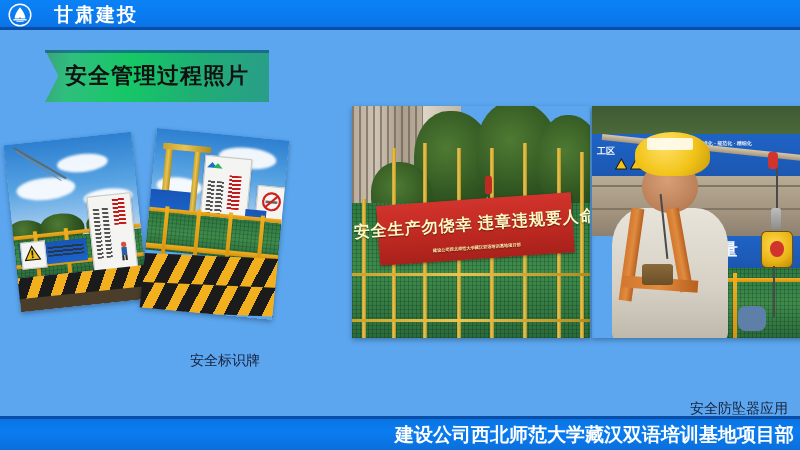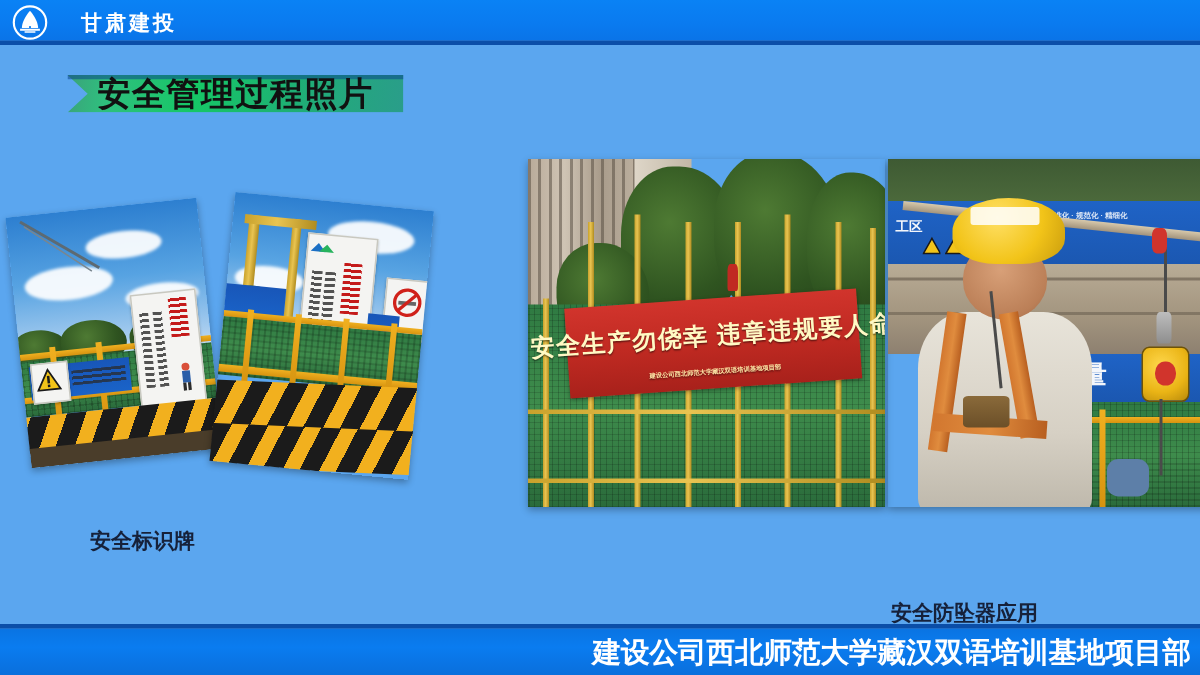--- a/index.html
+++ b/index.html
@@ -26,33 +26,33 @@
     box-sizing: border-box;
   }
   #brand-logo {
     position: absolute;
     left: 8px; top: 3px;
     width: 24px; height: 24px;
   }
   #brand-title {
     position: absolute;
     left: 54px; top: 2px;
-    font-size: 14px;
+    font-size: 19px;
     font-weight: bold;
     color: #ffffff;
     letter-spacing: 2px;
     line-height: 26px;
     white-space: nowrap;
   }
 
   
   #section-banner {
     position: absolute;
     left: 45px; top: 50px;
-    width: 224px; height: 25px; text-decoration: underline;
+    width: 224px; height: 52px; text-decoration: underline;
   }
   #section-banner .ribbon-shape {
     position: absolute;
     inset: 0;
     background: linear-gradient(100deg, #3ba17a 0%, #2fbf7e 12%, #16c766 38%, #1fae75 68%, #2a9d8a 100%);
     clip-path: polygon(0% 0%, 100% 0%, 100% 100%, 0% 100%, 6% 50%);
     box-shadow: 0 2px 3px rgba(0,0,0,0.25);
   }
   #section-banner .ribbon-edge {
     position: absolute;
@@ -224,23 +224,23 @@
     border: 1px solid #6d5208;
   }
   .arrester-cable {
     position: absolute;
     background: #4a4a4a;
   }
 
   
   .caption {
     position: absolute;
-    text-align: left;
+    text-align: right;
     font-size: 14px;
-    font-weight: bold;
+    font-weight: normal;
     color: #16213a;
     white-space: nowrap;
   }
   #caption-1 { left: 60px;  top: 352px; width: 200px; }
   #caption-2 { left: 371px; top: 352px; width: 200px; }
   #caption-3 { left: 594px; top: 352px; width: 194px; margin-top: 48px; }
 
   
   #footer-bar {
     position: absolute;

